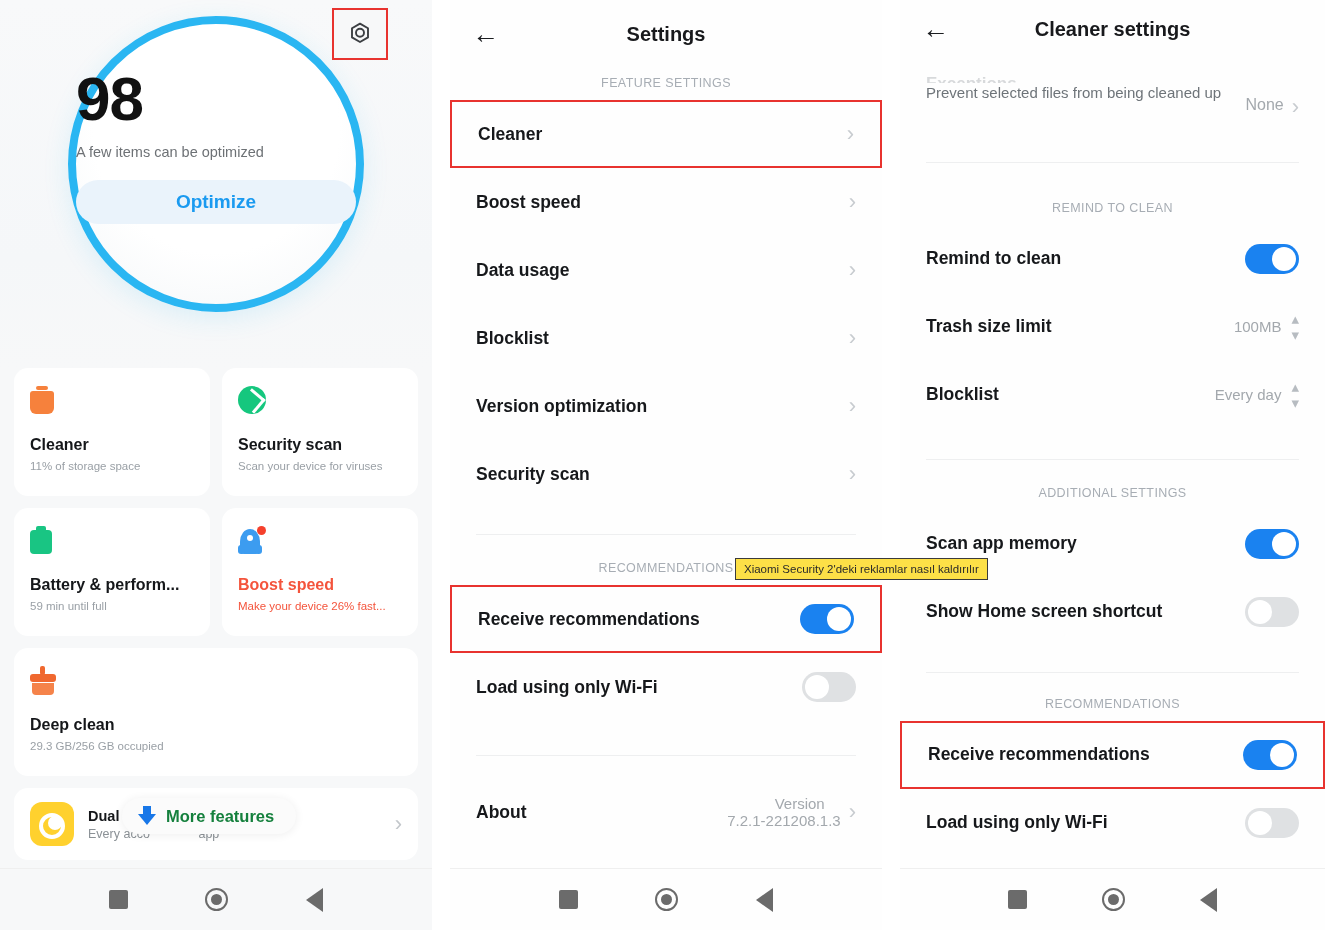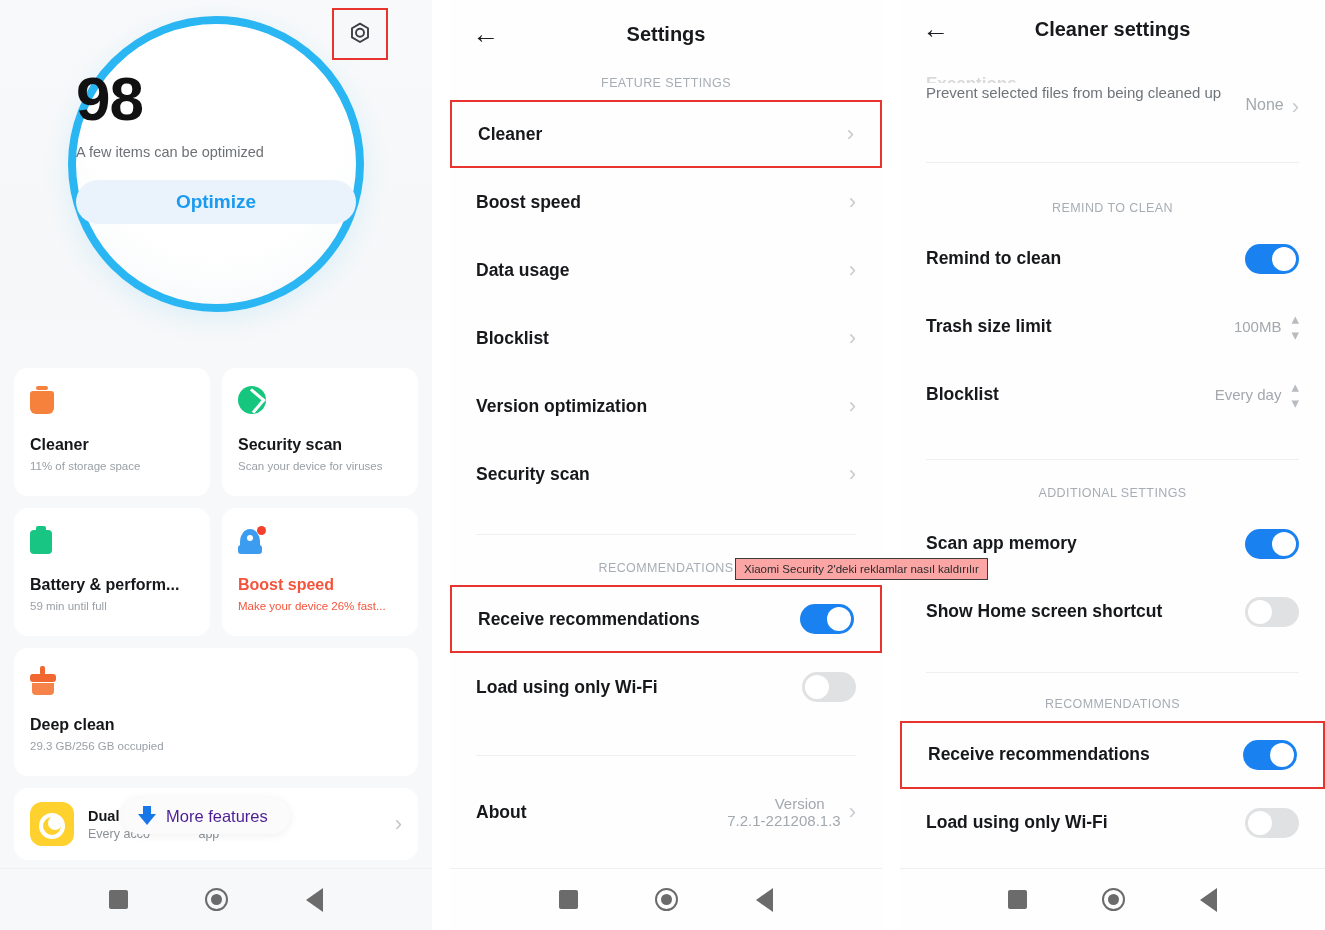--- a/index.html
+++ b/index.html
@@ -133,21 +133,21 @@
     box-shadow: 0 1px 10px rgba(0,0,0,0.07);
     z-index: 4;
   }
   .dl-arrow { width: 18px; height: 20px; position: relative; }
   .dl-arrow::before { content:""; position:absolute; top:0; left:5px; width:8px; height:9px; background:#1877e8; }
   .dl-arrow::after {
     content:""; position:absolute; top:8px; left:0;
     border-left: 9px solid transparent; border-right: 9px solid transparent;
     border-top: 11px solid #1877e8;
   }
-  .more-features-txt { font-size: 16.5px; color: #4c1d95; font-weight: 400; white-space: nowrap; }
+  .more-features-txt { font-size: 16.5px; color: #15803d; font-weight: 700; white-space: nowrap; }
 
   
   .sheader { display: flex; align-items: center; padding: 14px 22px 0 22px; height: 54px; }
   .back-arrow { width: 34px; font-size: 27px; color: #1b1d20; line-height: 1; font-weight: 300; }
   .sheader-title { flex: 1; text-align: center; font-size: 20px; font-weight: 700; color: #18191c; margin-right: 34px; }
 
   .group-label {
     font-size: 12.5px; color: #a7adb4; letter-spacing: 0.4px;
     padding: 22px 26px 10px 26px;
     text-align: center;
@@ -178,21 +178,21 @@
     font-size: 17px; font-weight: 700; color: #b9bcc0;
     position: absolute; top: 26px; left: 26px;
     height: 9px; overflow: hidden; opacity: .55;
   }
   .exc-desc { font-size: 15px; color: #6e7479; line-height: 1.45; max-width: 300px; }
   .exc-right { position: absolute; right: 26px; top: 48px; display: flex; gap: 8px; }
 
   
   .tooltip {
     position: absolute; z-index: 30;
-    background: #fca5a5; border: 1px solid #3b3b3b;
+    background: #fde047; border: 1px solid #3b3b3b;
     padding: 4px 8px; font-size: 11.5px; color: #2a2a2a;
     white-space: nowrap;
   }
 </style>
 </head>
 <body>
 
 <div class="screens">
 
   <div class="panel panel-left">

